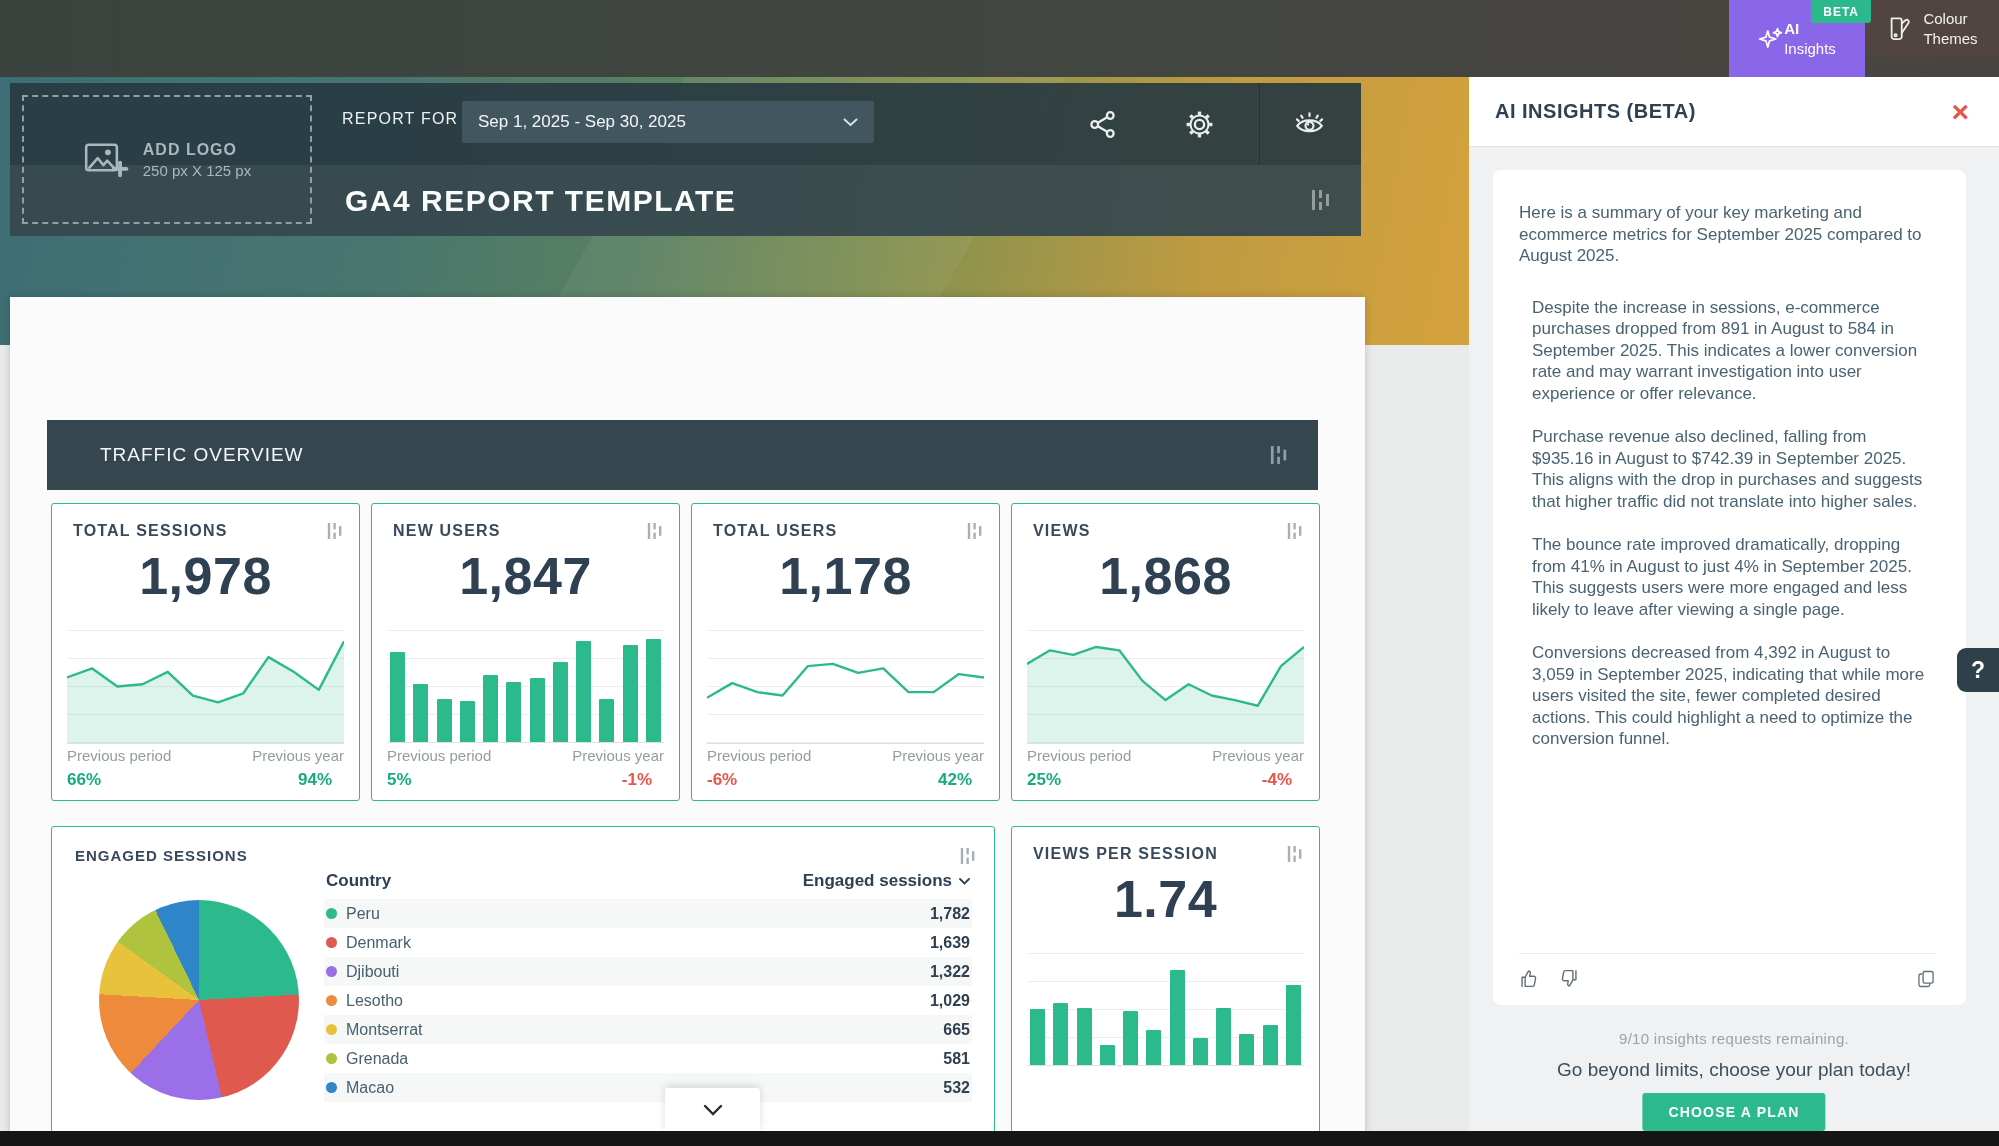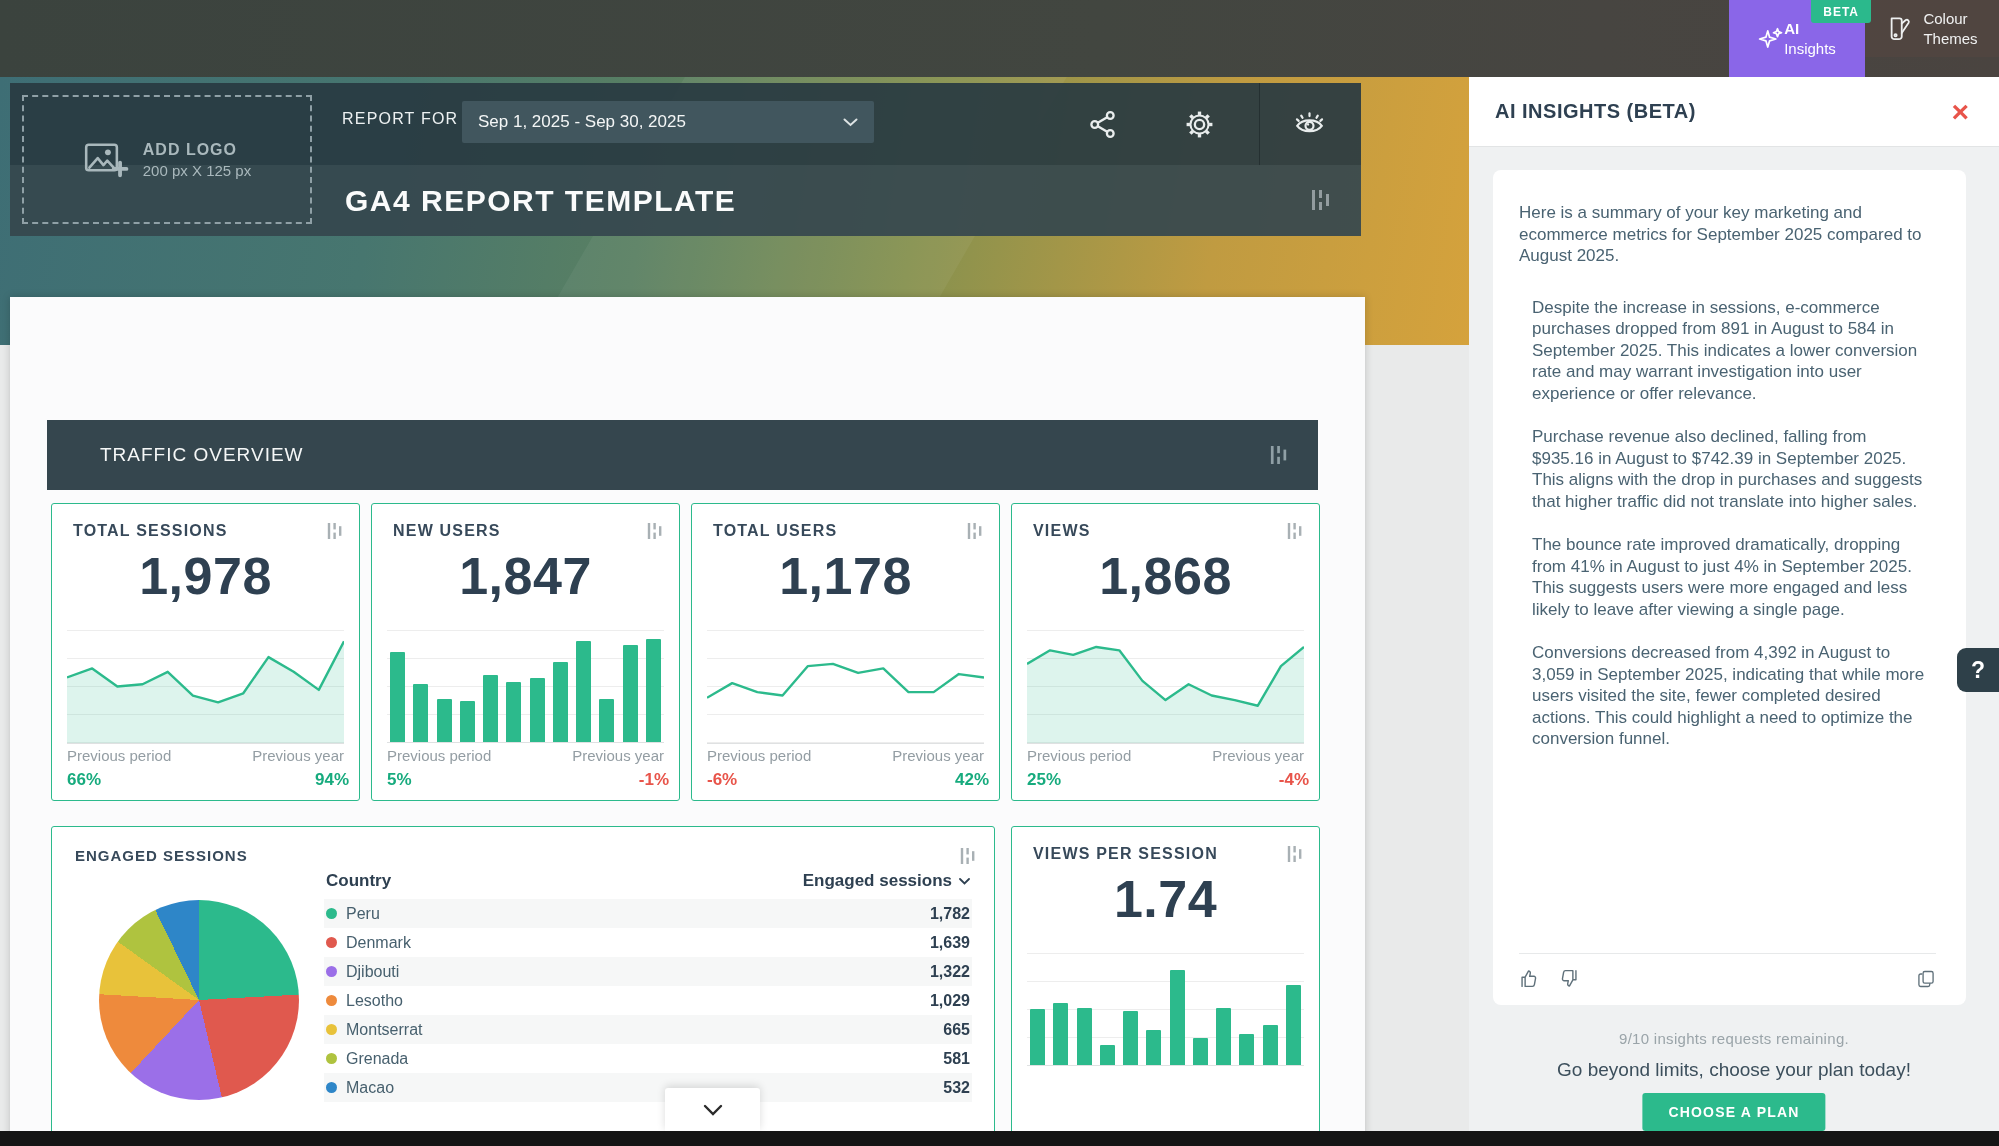--- a/index.html
+++ b/index.html
@@ -64,21 +64,21 @@
   .m-title{font-size:16px;font-weight:600;letter-spacing:1.2px;color:#37495A;}
   .m-value{text-align:center;font-size:52px;font-weight:700;color:#2E4051;margin-top:6px;letter-spacing:.5px;}
   .mini-chart{position:absolute;left:15px;right:15px;top:126px;height:113px;
         background-image:linear-gradient(to bottom,#EDEDED 1px,transparent 1px);background-size:100% 28px;
         border-bottom:1px solid #DFE1E2;}
   .mini-chart svg{position:absolute;left:0;top:0;width:100%;height:100%;}
   .mini-chart.bars{display:flex;align-items:flex-end;justify-content:space-between;padding:0 3px;box-sizing:border-box;}
   .bar{width:15px;border-radius:1px 1px 0 0;}
   .m-labels{position:absolute;left:15px;right:15px;bottom:36px;display:flex;justify-content:space-between;
         font-size:15px;color:#939DA3;}
-  .m-pcts{position:absolute;left:15px;right:10px;bottom:10px;display:flex;justify-content:space-between;
+  .m-pcts{position:absolute;left:15px;right:27px;bottom:10px;display:flex;justify-content:space-between;
         font-size:17px;font-weight:bold;}
   .pct.pos{color:#17AB7E;}
   .pct.neg{color:#E8544A;}
 
   
   .e-card{position:absolute;left:41px;top:529px;width:944px;height:316px;background:#fff;
         border:1.5px solid #2CBA8C;border-radius:3px;box-sizing:border-box;}
   .e-head{display:flex;justify-content:space-between;align-items:flex-start;padding:20px 18px 0 23px;}
   .e-title{font-size:15px;font-weight:600;letter-spacing:1px;color:#37495A;}
   .pie-chart{position:absolute;left:47px;top:73px;width:200px;height:200px;border-radius:50%;}
@@ -178,21 +178,21 @@
         <span>
           <svg width="46" height="40" viewBox="0 0 36 30" fill="none" stroke="#A9B8BC" stroke-width="2" stroke-linejoin="round" stroke-linecap="round">
             <rect x="2.5" y="3" width="24" height="20" rx="2"></rect>
             <circle cx="19.5" cy="9" r="2.3" fill="#A9B8BC" stroke="none"></circle>
             <path d="M5 21 l6.5 -7.5 4.5 5.5 3 -3.5 5 5.5"></path>
             <path d="M29 17 v10 M24 22 h10" stroke-width="3"></path>
           </svg>
         </span>
         <span class="logo-txt">
           <span class="l1">ADD LOGO</span>
-          <span class="l2">200 px X 125 px</span>
+          <span class="l2">250 px X 125 px</span>
         </span>
       </div>
       <span class="report-for">REPORT FOR</span>
       <div class="date-dd">
         <span>Sep 1, 2025 - Sep 30, 2025</span>
         <span>
           <svg width="15" height="9" viewBox="0 0 15 9" fill="none" stroke="#DDE3E4" stroke-width="2" stroke-linecap="round">
               <polyline points="1.5,1.5 7.5,7 13.5,1.5"></polyline>
             </svg>
         </span>

